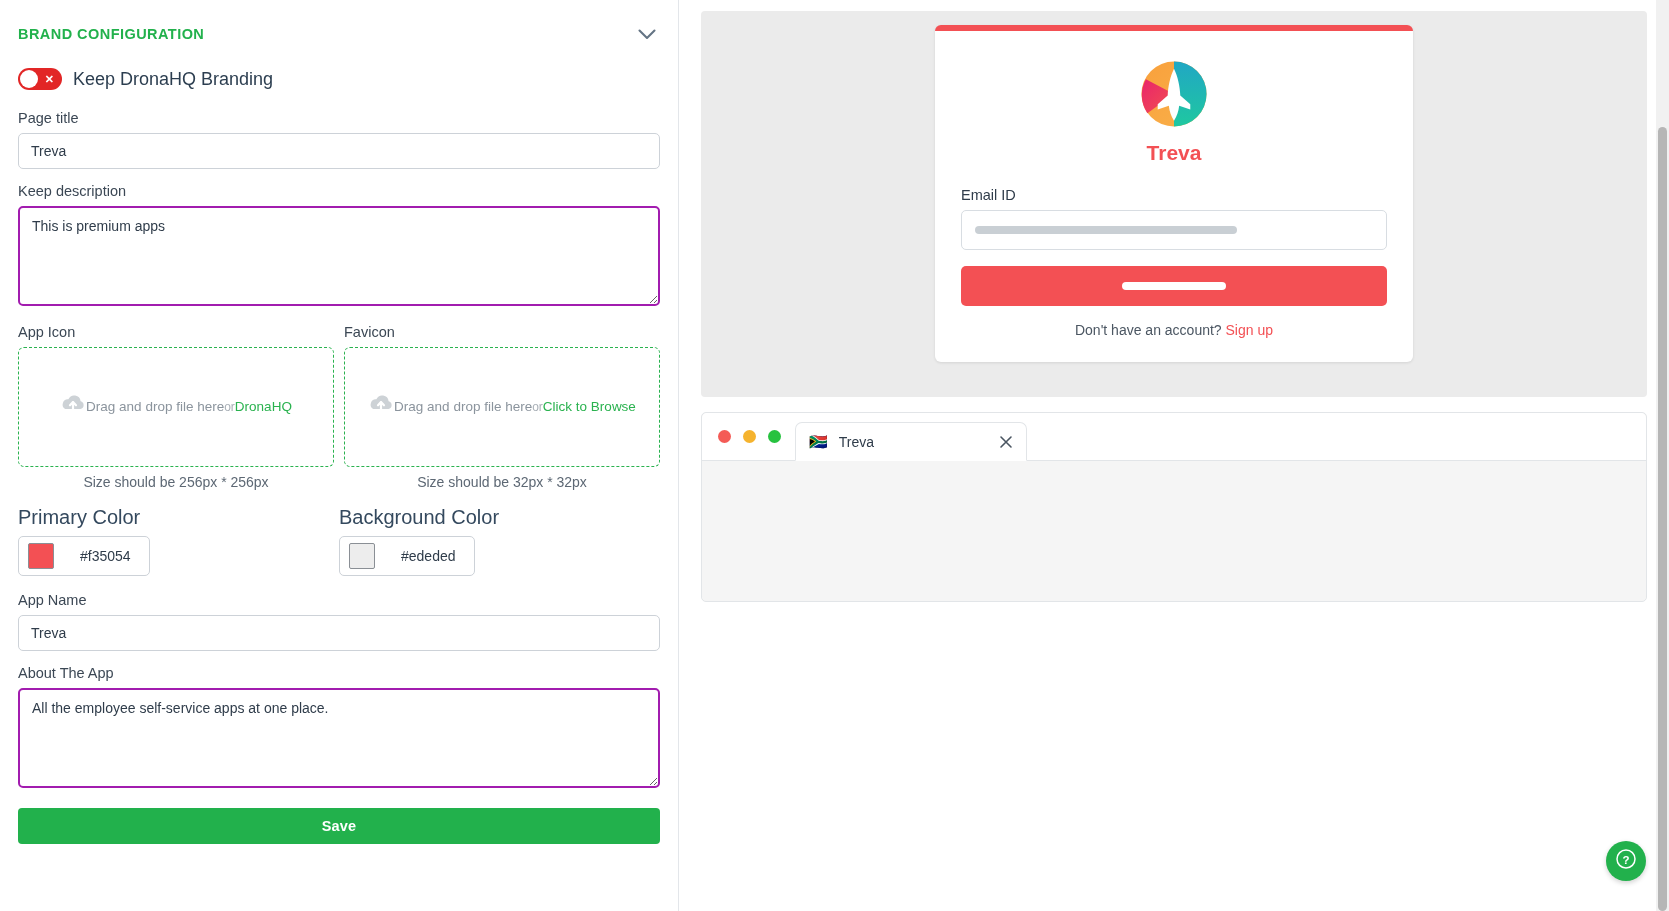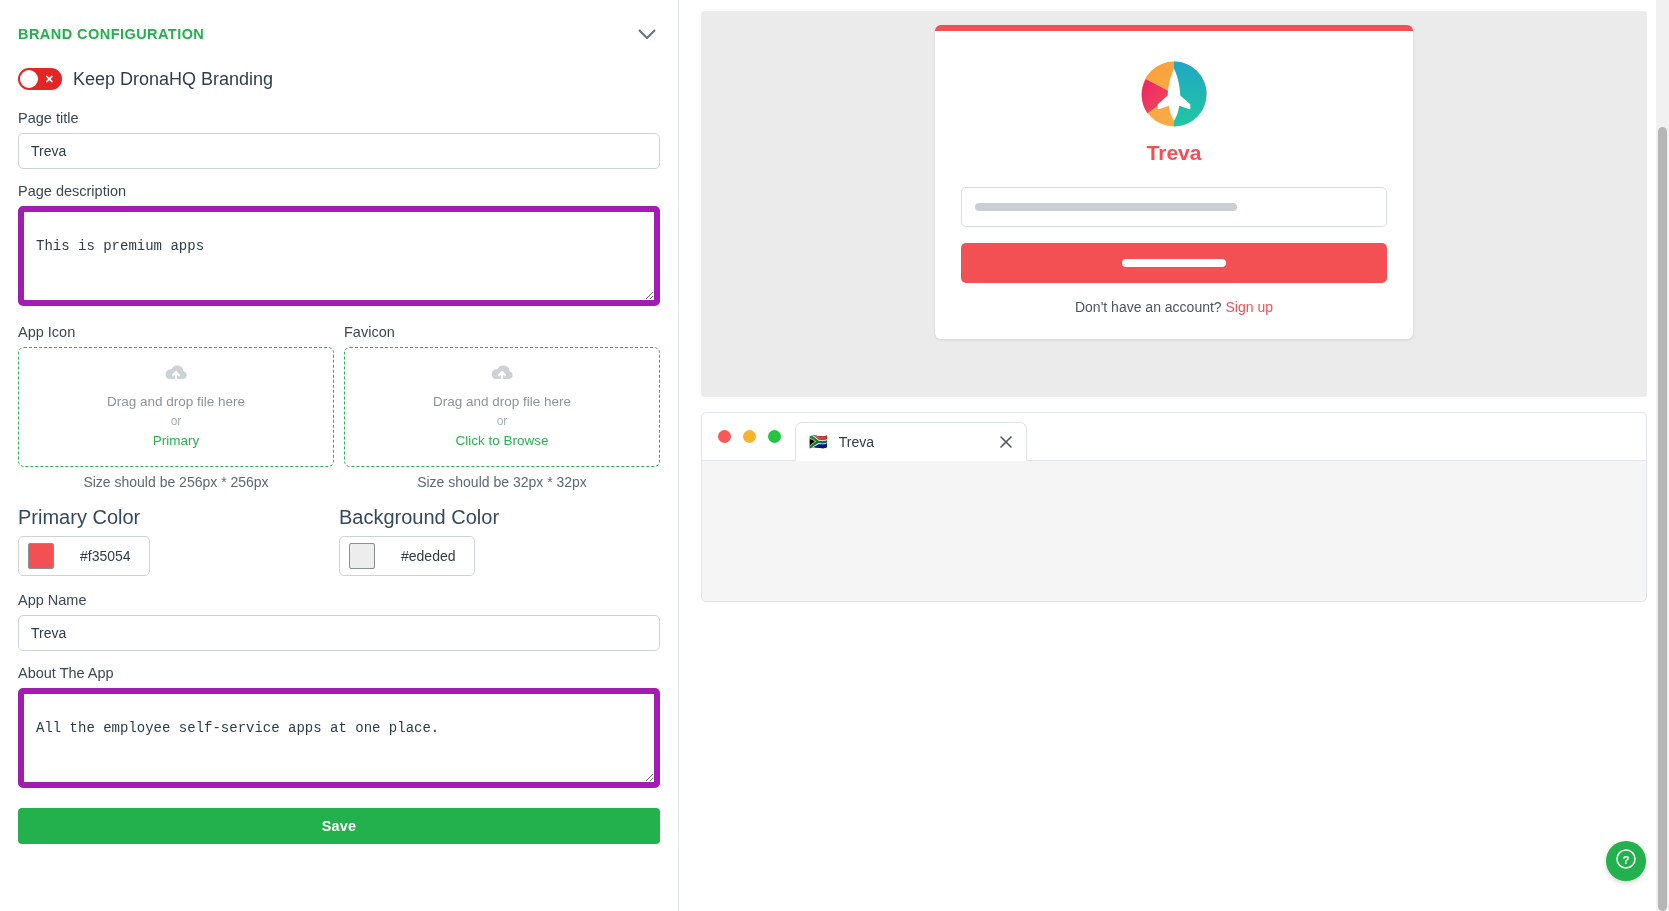--- a/index.html
+++ b/index.html
@@ -99,45 +99,45 @@
     padding: 0 12px;
     font-size: 14px;
     color: #2f3c4a;
     font-family: "Liberation Sans", sans-serif;
     background: #fff;
     outline: none;
   }
   .text-area {
     width: 100%;
     height: 100px;
-    border: 6px solid #a21caf;
-    border-radius: 5px;
-    padding: 25px 12px;
+    border: 2px solid #a21caf;
+    border-radius: 5px;
+    padding: 9px 12px;
     font-size: 14px;
     color: #2f3c4a;
-    font-family: Liberation Mono, monospace;
+    font-family: Liberation Sans, sans-serif;
     background: #fff;
     outline: none;
     resize: vertical;
     line-height: 1.35;
   }
   .text-area.about { height: 100px; }
 
   .upload-row {
     display: flex;
     gap: 10px;
     margin-bottom: 0;
   }
   .upload-col { flex: 1 1 0; min-width: 0; }
   .dropzone {
     height: 120px;
     border: 1.5px dashed #2ab24f;
     border-radius: 6px;
     display: flex;
-    flex-direction: column;
+    flex-direction: row;
     align-items: center;
     justify-content: center;
     cursor: pointer;
     background: #fff;
   }
   .cloud-icon { margin-bottom: 5px; }
   .dz-main {
     font-size: 13.5px;
     color: #8b949d;
     line-height: 1.5;
@@ -413,37 +413,37 @@
       </div>
       <span class="toggle-label">Keep DronaHQ Branding</span>
     </div>
 
     <div class="field">
       <label class="field-label">Page title</label>
       <input class="text-input" type="text" value="Treva" style="">
     </div>
 
     <div class="field">
-      <label class="field-label">Page description</label>
+      <label class="field-label">Keep description</label>
       <textarea class="text-area" style="">This is premium apps</textarea>
     </div>
 
     <div class="upload-row">
       <div class="upload-col">
         <label class="field-label">App Icon</label>
         <div class="dropzone">
           <span class="cloud-icon">
             <svg width="26" height="20" viewBox="0 0 26 20">
               <path d="M20.6 8.2a6.4 6.4 0 0 0-12.2-1.9A5.2 5.2 0 0 0 5.3 16h15.1a4 4 0 0 0 .2-7.8z" fill="#cdd2d6"></path>
               <path d="M13 17.5V9.6M13 9.1l-3 3.2M13 9.1l3 3.2" stroke="#ffffff" stroke-width="2.2" stroke-linecap="round" stroke-linejoin="round" fill="none"></path>
             </svg>
           </span>
           <span class="dz-main">Drag and drop file here</span>
           <span class="dz-or">or</span>
-          <span class="dz-action">Primary</span>
+          <span class="dz-action">DronaHQ</span>
         </div>
         <div class="size-hint">Size should be 256px * 256px</div>
       </div>
 
       <div class="upload-col">
         <label class="field-label">Favicon</label>
         <div class="dropzone">
           <span class="cloud-icon">
             <svg width="26" height="20" viewBox="0 0 26 20">
               <path d="M20.6 8.2a6.4 6.4 0 0 0-12.2-1.9A5.2 5.2 0 0 0 5.3 16h15.1a4 4 0 0 0 .2-7.8z" fill="#cdd2d6"></path>
@@ -513,20 +513,21 @@
               <circle cx="50" cy="50" r="44" fill="url(#gOrange)"></circle>
               <path d="M50 6 A44 44 0 0 1 50 94 L50 50 Z" fill="url(#gTeal)"></path>
               <path d="M50 50 L14 76 A44 44 0 0 1 12 30 Z" fill="url(#gPink)"></path>
               <path d="M50 16 C55 26 58 40 58.5 52 L72 64 L72 71 L57 66 C56 74 54 80 50 86
                        C46 80 44 74 43 66 L28 71 L28 64 L41.5 52 C42 40 45 26 50 16 Z" fill="#ffffff"></path>
             </svg>
           </span>
           <div class="brand-name">Treva</div>
         </div>
 
+        <div class="pv-label">Email ID</div>
         <div class="pv-input">
           <span class="skeleton-bar"></span>
         </div>
 
         <div class="pv-button">
           <span class="skeleton-bar"></span>
         </div>
 
         <div class="pv-footer">
           <span>Don't have an account?</span>

